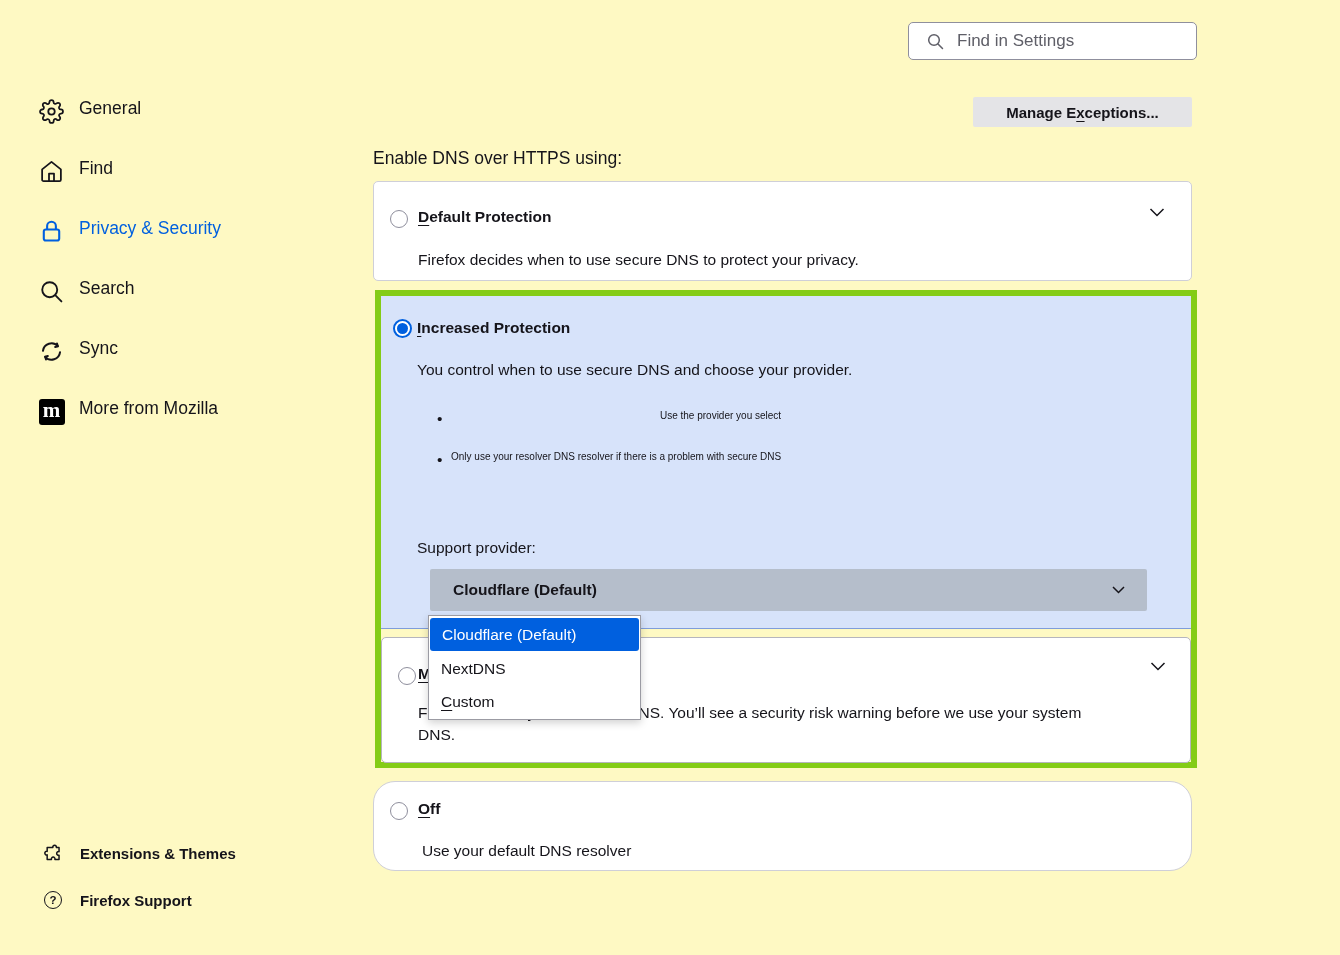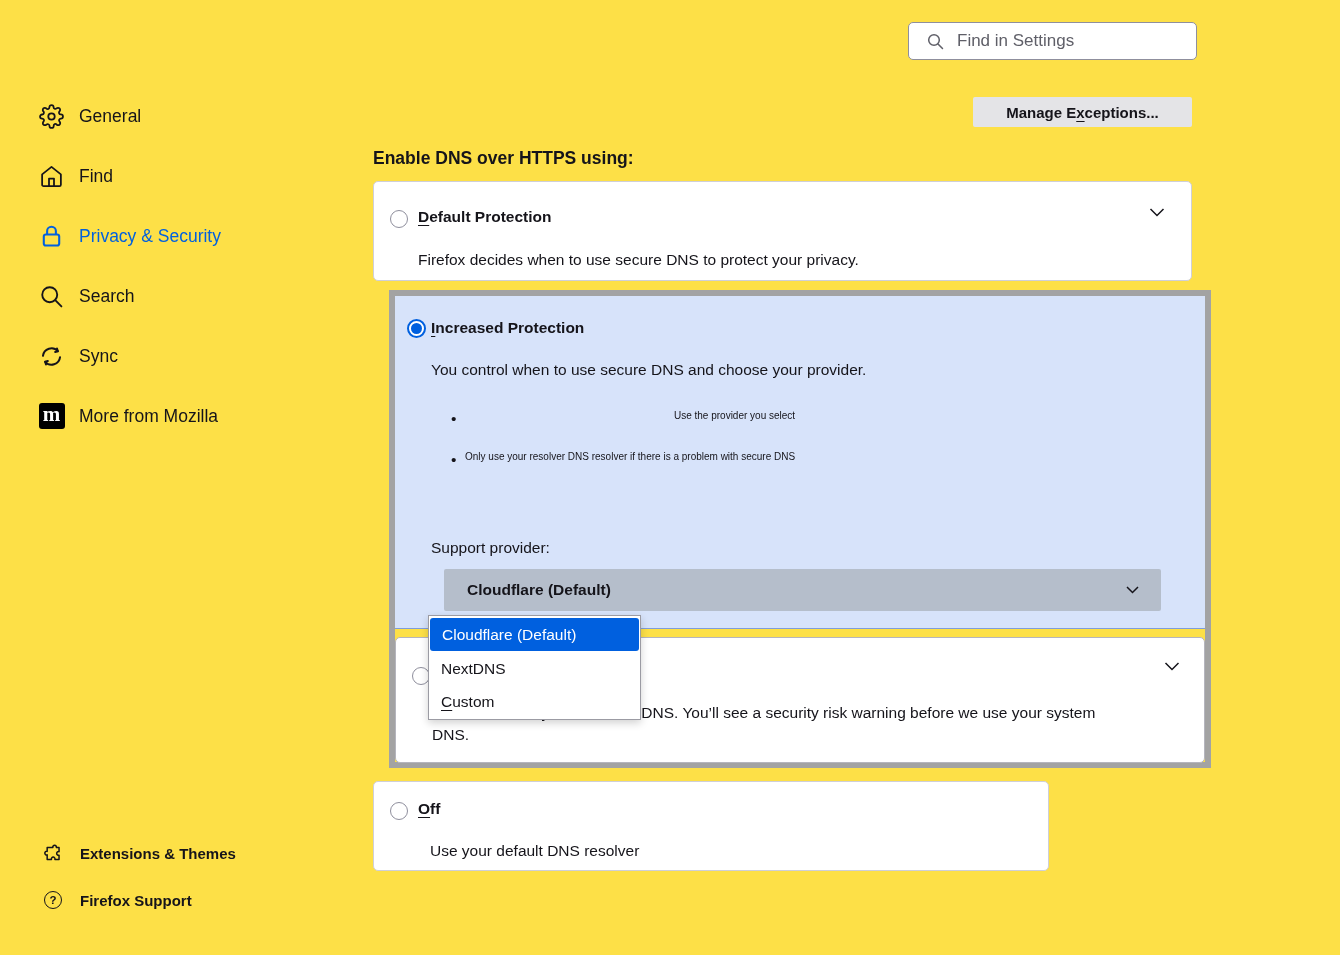--- a/index.html
+++ b/index.html
@@ -1,70 +1,70 @@
 <!DOCTYPE html>
 <html><head>
 <meta charset="utf-8">
 <style>
   * { margin:0; padding:0; box-sizing:border-box; }
   html,body { background:#ffffff; }
   body { font-family:"Liberation Sans","DejaVu Sans",sans-serif; color:#15141a; }
-  .screen { position:relative; width:1340px; height:955px; background:#fde047; overflow:hidden; }
+  .screen { position:relative; width:1340px; height:955px; background:#fef9c3; overflow:hidden; }
 
   
   .searchbox { position:absolute; left:908px; top:22px; width:289px; height:38px;
     border:1px solid #8f8f9d; border-radius:5px; background:#fff; display:flex; align-items:center; padding:0 10px 0 18px; }
   .searchbox .sicon { flex:0 0 auto; margin-right:13px; display:flex; }
   .searchbox input { border:none; outline:none; flex:1; font-size:17px; color:#15141a;
     font-family:inherit; background:transparent; }
   .searchbox input::placeholder { color:#5f5f68; opacity:1; }
 
   
   .sidebar { position:absolute; left:38px; top:98px; width:280px; }
-  .nav-item { display:flex; align-items:center; height:36px; margin-bottom:24px; cursor:pointer; }
+  .nav-item { display:flex; height:36px; margin-bottom:24px; cursor:pointer; }
   .nav-icon { width:27px; height:27px; margin-right:14px; display:flex; align-items:center; justify-content:center; }
   .nav-label { font-size:17.5px; color:#15141a; }
   .nav-item.active .nav-label { color:#0060df; }
   .moz-badge { width:26px; height:26px; background:#000; border-radius:3px; color:#fff;
     font-family:"Liberation Serif","DejaVu Serif",serif; font-weight:bold; font-size:21px;
     display:flex; align-items:center; justify-content:center; line-height:1; padding-bottom:3px; }
 
   .sidebar-footer { position:absolute; left:43px; top:842px; }
   .foot-item { display:flex; align-items:center; height:22px; margin-bottom:25px; cursor:pointer; }
   .foot-icon { width:20px; height:20px; margin-right:17px; display:flex; align-items:center; justify-content:center; }
   .foot-label { font-size:15px; color:#15141a;font-weight:bold; }
   .qcircle { width:18px; height:18px; border:1.6px solid #15141a; border-radius:50%;
     display:flex; align-items:center; justify-content:center; font-size:11.5px; font-weight:bold; color:#15141a; }
 
   
   .manage-btn { position:absolute; left:973px; top:97px; width:219px; height:30px;
     background:#e4e4e7; border:none; border-radius:2px; font-family:inherit;
     font-size:15px; font-weight:bold; color:#15141a; cursor:pointer; }
 
   
-  .dns-heading { position:absolute; left:373px; top:148px; font-size:17.5px; font-weight:bold; color:#15141a; }
+  .dns-heading { position:absolute; left:373px; top:148px; font-size:17.5px; font-weight:normal; color:#15141a; }
 
   
   .card { position:absolute; background:#fff; border:1px solid #cfcfd8; border-radius:5px; }
   .card-default { left:373px; top:181px; width:819px; height:100px;text-decoration:underline; }
-  .card-off     { left:373px; top:781px; width:676px; height:90px; }
+  .card-off     { left:373px; top:781px; width:819px; height:90px;border-radius:22px; }
 
   .radio { position:absolute; width:18px; height:18px; border-radius:50%;
     border:1.5px solid #8f8f9d; background:#fff; }
   .radio.checked { width:19px; height:19px; border:2px solid #0060df; }
   .radio.checked::after { content:""; position:absolute; inset:2px; border-radius:50%; background:#0060df; }
 
   .opt-label { position:absolute; font-size:15.5px; font-weight:bold; color:#15141a; }
   .opt-desc  { position:absolute; font-size:15.5px; color:#15141a; line-height:1.45; }
   .ak { text-decoration:underline; text-underline-offset:2.5px; }
   .chev { position:absolute; display:flex; }
 
   
-  .highlight-box { position:absolute; left:389px; top:290px; width:822px; height:478px;
-    border:6px solid #a3a3a3; background:transparent; }
+  .highlight-box { position:absolute; left:375px; top:290px; width:822px; height:478px;
+    border:6px solid #84cc16; background:transparent; }
   .inc-section { position:absolute; left:0; top:0; width:810px; height:333px;
     background:#d7e3fa; border-bottom:1px solid #7f9ddb; }
   .bullets { position:absolute; left:56px; top:114px; list-style:none; }
   .bullets li { font-size:10px; color:#15141a; margin-bottom:30px; position:relative; padding-left:14px;text-align:right; }
   .bullets li::before { content:"•"; position:absolute; left:0; top:0; font-size:15.5px; }
   .choose-label { position:absolute; left:36px; top:243px; font-size:15.5px; color:#15141a; }
   .provider-select { position:absolute; left:49px; top:273px; width:717px; height:42px;
     background:#b5becb; border:none; border-radius:2px; display:flex; align-items:center;
     padding-left:23px; cursor:pointer; }
   .provider-select .sel-text { font-size:15.5px; font-weight:bold; color:#15141a; }
@@ -225,16 +225,16 @@
     <div class="dd-item">NextDNS</div>
     <div class="dd-item">
         <span class="ak">C</span>
         <span>ustom</span>
       </div>
   </div>
 
   <section class="card card-off">
     <span class="radio" style="left:16px; top:20px;"></span>
     <div class="opt-label" style="left:44px; top:18px;"><span class="ak">O</span><span>ff</span></div>
-    <div class="opt-desc" style="left:56px; top:58px;">Use your default DNS resolver</div>
+    <div class="opt-desc" style="left:48px; top:58px;">Use your default DNS resolver</div>
   </section>
 
 </div>
 
 </body></html>

